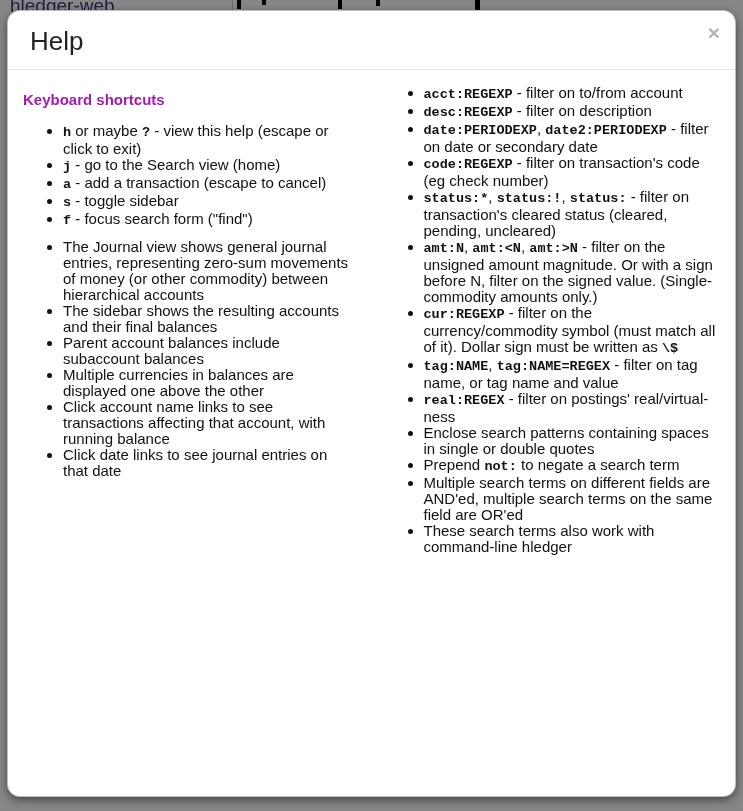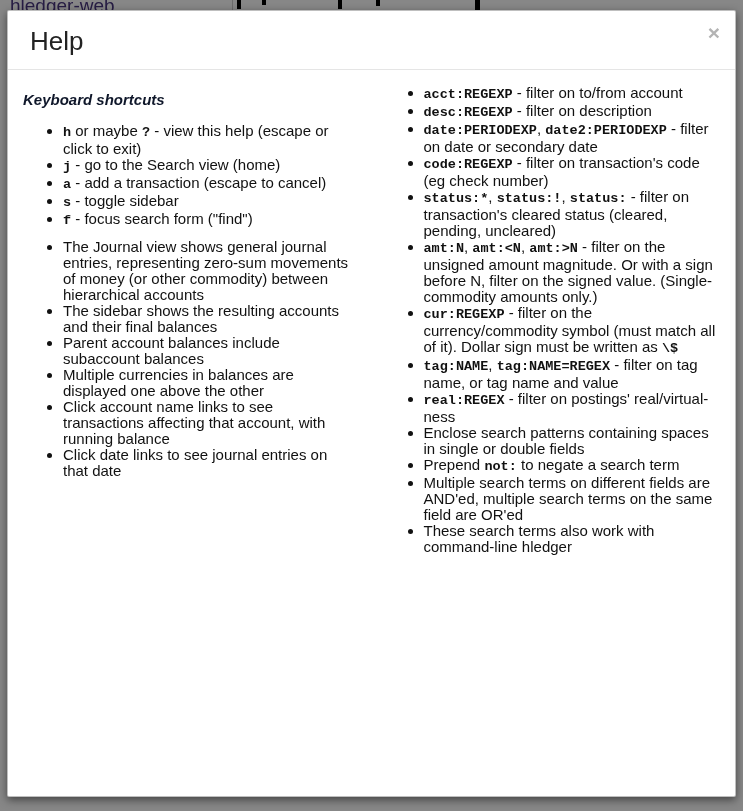--- a/index.html
+++ b/index.html
@@ -36,21 +36,21 @@
     position: absolute; inset: 0;
     background: rgba(0,0,0,0.47);
     z-index: 1;
   }
   
   .modal {
     position: absolute; z-index: 2;
     left: 7px; top: 10px; width: 729px; height: 787px;
     background: #ffffff;
     border: 1px solid rgba(0,0,0,0.25);
-    border-radius: 2px;
+    border-radius: 13px;
     box-shadow: 0 3px 9px rgba(0,0,0,0.5);
     color: #1a1a1a;
   }
   .modal-header {
     position: relative;
     padding: 16px 20px 14px 22px;
     border-bottom: 1px solid #e5e5e5;
   }
   .modal-title {
     margin: 0;
@@ -65,22 +65,21 @@
     font-family: "Liberation Sans", sans-serif;
   }
   .modal-body { padding: 15px; }
   .row { display: flex; }
   .col { width: 50%; }
   .col-left  { padding-right: 16px; }
   .col-right { padding-left: 12px; padding-right: 2px; }
   .section-title {
     margin: 6px 0 14px 0;
     font-size: 15px; font-weight: bold; line-height: 18px;
-    color: #0f172a;
-    font-style: italic;
+    color: #a21caf;
   }
   .section + .section .section-title { margin-top: 24px; }
   ul.help-list {
     margin: 0 0 10px 0;
     padding-left: 40px;
     font-size: 15px; line-height: 16px;
     color: #111;
   }
   ul.help-list li { margin: 0; }
   ul.help-list code {
@@ -140,21 +139,21 @@
           <ul class="help-list">
               <li><code>acct:REGEXP</code><span> - filter on to/from account</span></li>
               <li><code>desc:REGEXP</code><span> - filter on description</span></li>
               <li><code>date:PERIODEXP</code><span>, </span><code>date2:PERIODEXP</code><span> - filter on date or secondary date</span></li>
               <li><code>code:REGEXP</code><span> - filter on transaction's code (eg check number)</span></li>
               <li><code>status:*</code><span>, </span><code>status:!</code><span>, </span><code>status:</code><span> - filter on transaction's cleared status (cleared, pending, uncleared)</span></li>
               <li><code>amt:N</code><span>, </span><code>amt:&lt;N</code><span>, </span><code>amt:&gt;N</code><span> - filter on the unsigned amount magnitude. Or with a sign before N, filter on the signed value. (Single-commodity amounts only.)</span></li>
               <li><code>cur:REGEXP</code><span> - filter on the currency/commodity symbol (must match all of it). Dollar sign must be written as </span><code>\$</code></li>
               <li><code>tag:NAME</code><span>, </span><code>tag:NAME=REGEX</code><span> - filter on tag name, or tag name and value</span></li>
               <li><code>real:REGEX</code><span> - filter on postings' real/virtual-ness</span></li>
-              <li><span>Enclose search patterns containing spaces in single or double fields</span></li>
+              <li><span>Enclose search patterns containing spaces in single or double quotes</span></li>
               <li><span>Prepend </span><code>not:</code><span> to negate a search term</span></li>
               <li><span>Multiple search terms on different fields are AND'ed, multiple search terms on the same field are OR'ed</span></li>
               <li><span>These search terms also work with command-line hledger</span></li>
             </ul>
         </div>
       </div>
     </div>
   </div>
 </div>
 

